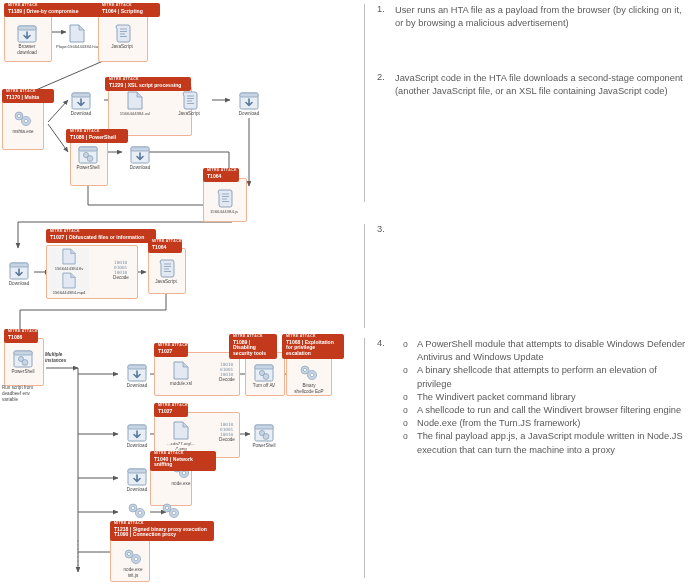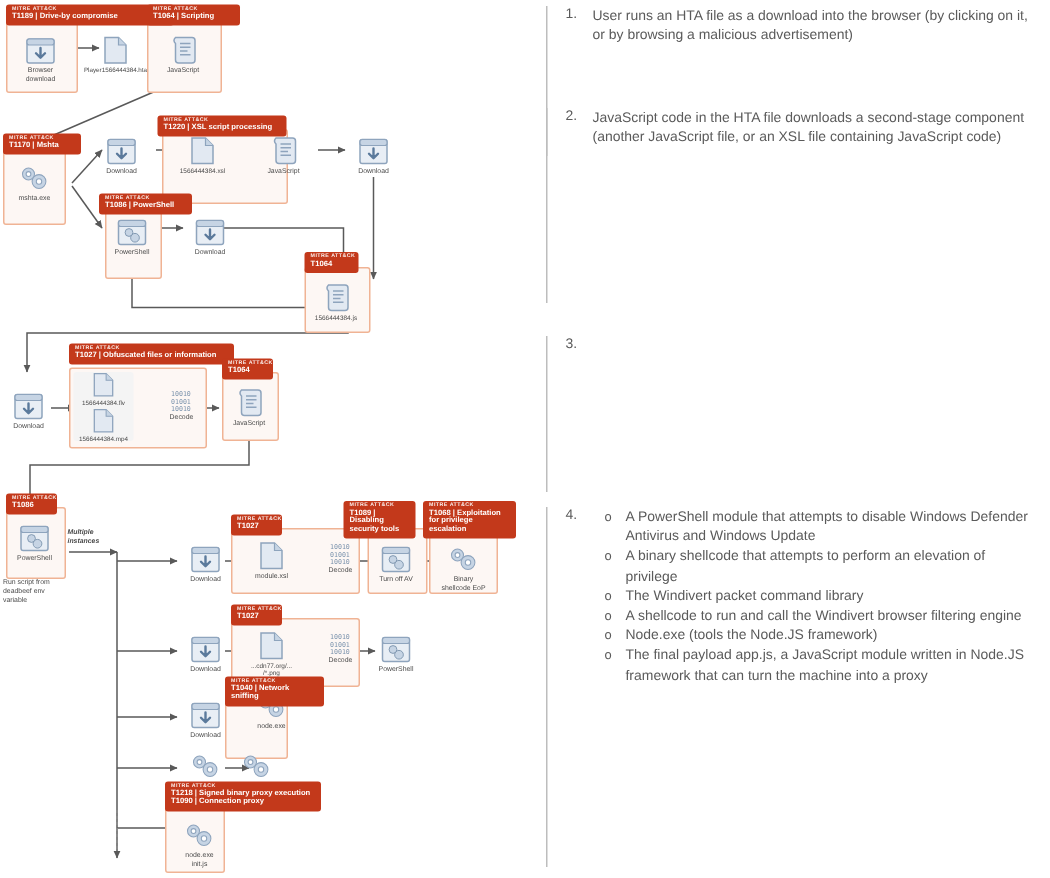--- a/index.html
+++ b/index.html
@@ -658,21 +658,21 @@
 init.js</div>
     </div>
 
   </div>
 
   <div id="steps">
 
     <div class="step" style="top:4px;height:100px;">
       <div class="rule"></div>
       <div class="num">1.</div>
-      <div class="txt">User runs an HTA file as a download into the browser   (by clicking on it, or by browsing a malicious advertisement)</div>
+      <div class="txt">User runs an HTA file as a payload from the browser   (by clicking on it, or by browsing a malicious advertisement)</div>
     </div>
 
     <div class="step" style="top:72px;height:130px;">
       <div class="rule"></div>
       <div class="num">2.</div>
       <div class="txt">JavaScript code in the HTA file downloads a second-stage component (another JavaScript file, or an XSL file containing JavaScript code)</div>
     </div>
 
     <div class="step" style="top:224px;height:104px;">
       <div class="rule"></div>
@@ -695,25 +695,25 @@
           <li>
               <span class="bullet">o</span>
               <span class="t">The Windivert packet command library</span>
             </li>
           <li>
               <span class="bullet">o</span>
               <span class="t">A shellcode to run and call the Windivert browser filtering engine</span>
             </li>
           <li>
               <span class="bullet">o</span>
-              <span class="t">Node.exe (tools the Node.JS framework)</span>
+              <span class="t">Node.exe (from the Turn.JS framework)</span>
             </li>
           <li>
               <span class="bullet">o</span>
-              <span class="t">The final payload app.js, a JavaScript module written in Node.JS framework that can turn the machine into a proxy</span>
+              <span class="t">The final payload app.js, a JavaScript module written in Node.JS execution that can turn the machine into a proxy</span>
             </li>
         </ul>
       </div>
     </div>
 
   </div>
 
 </div>
 
 </body></html>

